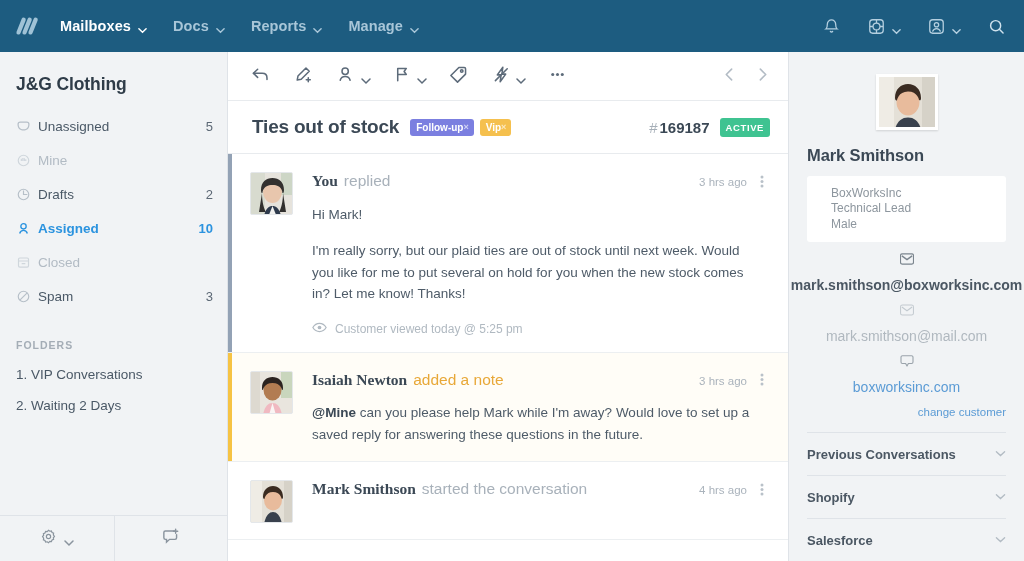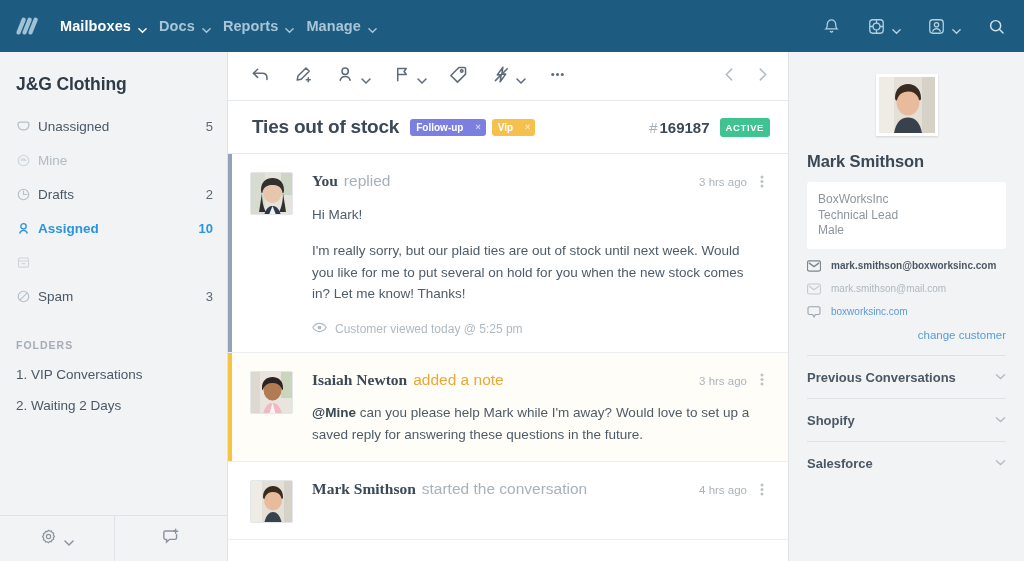--- a/index.html
+++ b/index.html
@@ -10,21 +10,21 @@
   }
   #app { width: 1024px; height: 561px; display: flex; flex-direction: column; }
 
   
   .topnav {
     height: 52px; background: #1d5c80; display: flex; align-items: center;
     flex: 0 0 52px; padding: 0 18px 0 14px;
   }
   .logo { width: 30px; height: 30px; position: relative; margin-right: 16px; }
   .logo svg { display: block; }
-  .nav-items { display: flex; align-items: center; gap: 12px; }
+  .nav-items { display: flex; align-items: center; gap: 26px; }
   .nav-item {
     color: #a8c6d8; font-size: 14.5px; font-weight: bold; letter-spacing: .1px;
     display: flex; align-items: center; gap: 7px; cursor: pointer;
   }
   .nav-item.active { color: #ffffff; }
   .chev { width: 9px; height: 9px; display: inline-block; }
   .nav-right { margin-left: auto; display: flex; align-items: center; gap: 26px; }
   .nav-icon { display: flex; align-items: center; gap: 6px; cursor: pointer; color: #b4cfdf; }
 
   
@@ -84,21 +84,21 @@
   .tool-nav span { color: #b3bcc5; cursor: pointer; }
 
   .conv-head {
     height: 53px; flex: 0 0 53px; border-bottom: 1px solid #e8ebee;
     display: flex; align-items: center; padding: 0 18px 0 24px;
   }
   .conv-subject { font-size: 19px; font-weight: bold; color: #3b4855; letter-spacing: -.2px; }
   .tags { display: flex; align-items: center; gap: 6px; margin-left: 11px; }
   .tag {
     font-size: 10px; font-weight: bold; color: #ffffff; border-radius: 3px;
-    padding: 3px 5px 3px 6px; display: flex; align-items: center; gap: 12px; cursor: pointer;
+    padding: 3px 5px 3px 6px; display: flex; align-items: center; gap: 0; cursor: pointer;
   }
   .tag .x { opacity: .65; font-size: 9px; }
   .conv-meta { margin-left: auto; display: flex; align-items: center; gap: 10px; }
   .conv-number { font-size: 15px; font-weight: bold; color: #3b4855; }
   .conv-number .hash { color: #a6afb8; font-weight: normal; margin-right: 2px; }
   .status-badge {
     font-size: 9.5px; font-weight: bold; letter-spacing: .6px; color: #fff;
     background: #3fc391; border-radius: 3px; padding: 4px 6px;
   }
 
@@ -135,25 +135,25 @@
     display: flex; flex-direction: column;
   }
   .cust-avatar {
     width: 62px; height: 62px; margin: 8px auto 0 auto; background: #d8dde1;
     border: 3px solid #ffffff; box-shadow: 0 1px 2px rgba(0,0,0,.14); overflow: hidden;
   }
   .cust-name {
     font-size: 16.5px; font-weight: bold; color: #3b4855; margin-top: 16px; letter-spacing: -.1px;
   }
   .cust-box {
-    background: #ffffff; border-radius: 3px; padding: 10px 11px; margin-top: 11px;
+    background: #ffffff; border-radius: 3px; padding: 10px 24px; margin-top: 11px;
     font-size: 12px; line-height: 15.5px; color: #8d969e;
   }
   .contact-row {
-    display: flex; align-items: center; gap: 10px; margin-top: 11px; font-size: 10px;
+    display: flex; align-items: center; gap: 10px; margin-top: 11px; font-size: 14px; flex-direction: column;
   }
   .contact-row .cicon { width: 14px; flex: 0 0 14px; display: flex; color: #7b858e; }
   .contact-row.primary { color: #4b5763; font-weight: bold; }
   .contact-row.secondary { color: #b0b8bf; }
   .contact-row.secondary .cicon { color: #c3cad0; }
   .contact-row.link { color: #5b9bd5; }
   .contact-row.link .cicon { color: #9aa3ab; }
   .change-cust {
     text-align: right; font-size: 11.5px; color: #5b9bd5; margin-top: 11px; cursor: pointer;
   }
@@ -304,20 +304,21 @@
           <span class="fcount">10</span>
         </div>
 
         <div class="folder-row muted">
           <span class="ficon">
             <svg width="15" height="15" viewBox="0 0 18 18" fill="none" stroke="currentColor" stroke-width="1.4">
               <rect x="3" y="3.6" width="12" height="11" rx="1.6"></rect>
               <path d="M3 7.2h12M6.8 10.4h4.4"></path>
             </svg>
           </span>
+          <span class="flabel">Closed</span>
           <span class="fcount"></span>
         </div>
 
         <div class="folder-row">
           <span class="ficon">
             <svg width="15" height="15" viewBox="0 0 18 18" fill="none" stroke="currentColor" stroke-width="1.4">
               <circle cx="9" cy="9" r="6.3"></circle>
                 <path d="M4.6 13.4L13.4 4.6"></path>
             </svg>
           </span>

